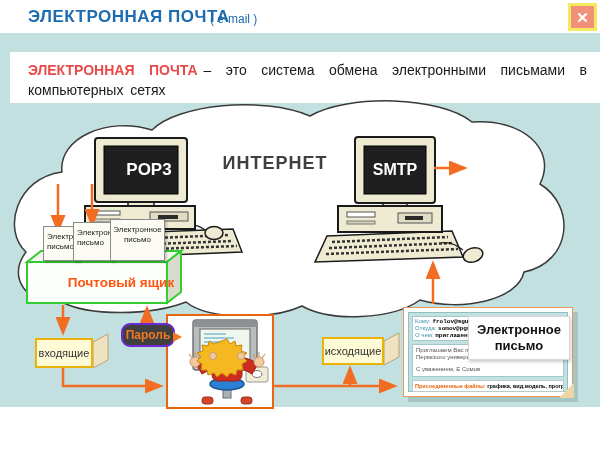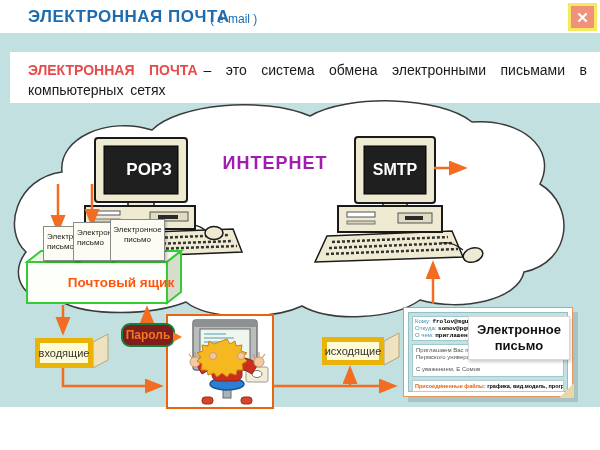--- a/index.html
+++ b/index.html
@@ -29,36 +29,36 @@
   .def-box .term { color:var(--term_red,#e84a4a); font-weight:bold; margin-right:6px; }
 
   
   .diagram-svg { position:absolute; left:0; top:0; width:600px; height:450px; z-index:1; }
 
   
   .lbl { position:absolute; z-index:2; }
   .screen-label { display:flex; align-items:center; justify-content:center;
                   color:#ffffff; font-weight:bold; }
   .internet-label { display:flex; align-items:center; justify-content:center;
-                    color:#a21caf; font-weight:bold; font-size:18px; letter-spacing:1px; }
+                    color:#404040; font-weight:bold; font-size:18px; letter-spacing:1px; }
 
   .mail-card { background:#fcfcf5; border:1px solid #8a8a8a; box-sizing:border-box;
                box-shadow:2px 2px 2px rgba(0,0,0,.18); font-size:8px; line-height:10px;
                color:#222; padding-top:5px; overflow:hidden; white-space:nowrap; }
   .mail-card.clip { text-align:left; padding-left:3px; }
   .mail-card.full { text-align:center; }
 
   .mailbox-label { display:flex; align-items:center; justify-content:center;
                    font-weight:bold; font-size:13.5px; color:var(--mailbox_text_orange,#ff5511);margin-left:24px; }
 
-  .tray { background:var(--note_yellow,#fffbd6); border:5px solid #eab308; box-sizing:border-box;
+  .tray { background:var(--note_yellow,#fffbd6); border:2px solid #eab308; box-sizing:border-box;
           display:flex; align-items:center; justify-content:center;
           font-size:11px; color:#333; }
 
-  .bubble { background:#7f1d1d; border:2px solid #15803d; border-radius:9px; box-sizing:border-box;
+  .bubble { background:#404040; border:2px solid #6d28d9; border-radius:9px; box-sizing:border-box;
             display:flex; align-items:center; justify-content:center;
             font-size:12px; font-weight:bold; color:#f07820; }
   .bubble::after { content:""; position:absolute; right:-9px; top:7px;
                    border-top:5px solid transparent; border-bottom:5px solid transparent;
                    border-left:9px solid #f07820; }
 
   
   .letter { left:403px; top:307px; width:170px; height:90px; background:#ffffff;
             border:1px solid #e8955f; box-sizing:border-box;
             box-shadow:5px 5px 0 rgba(130,165,165,.45); }

